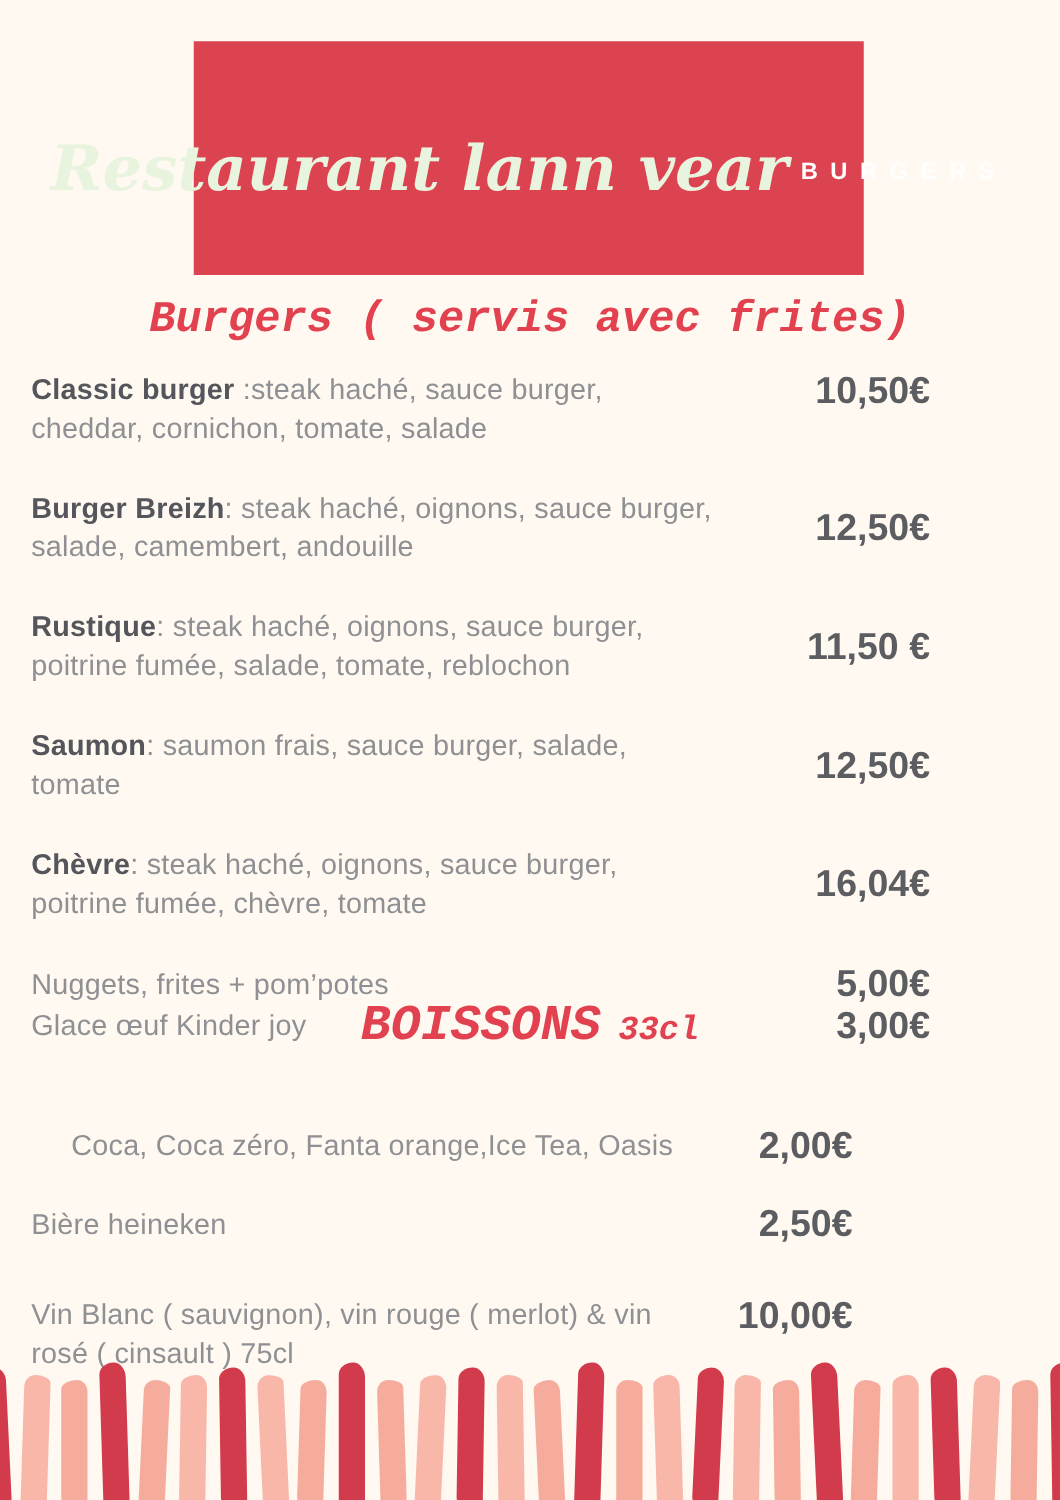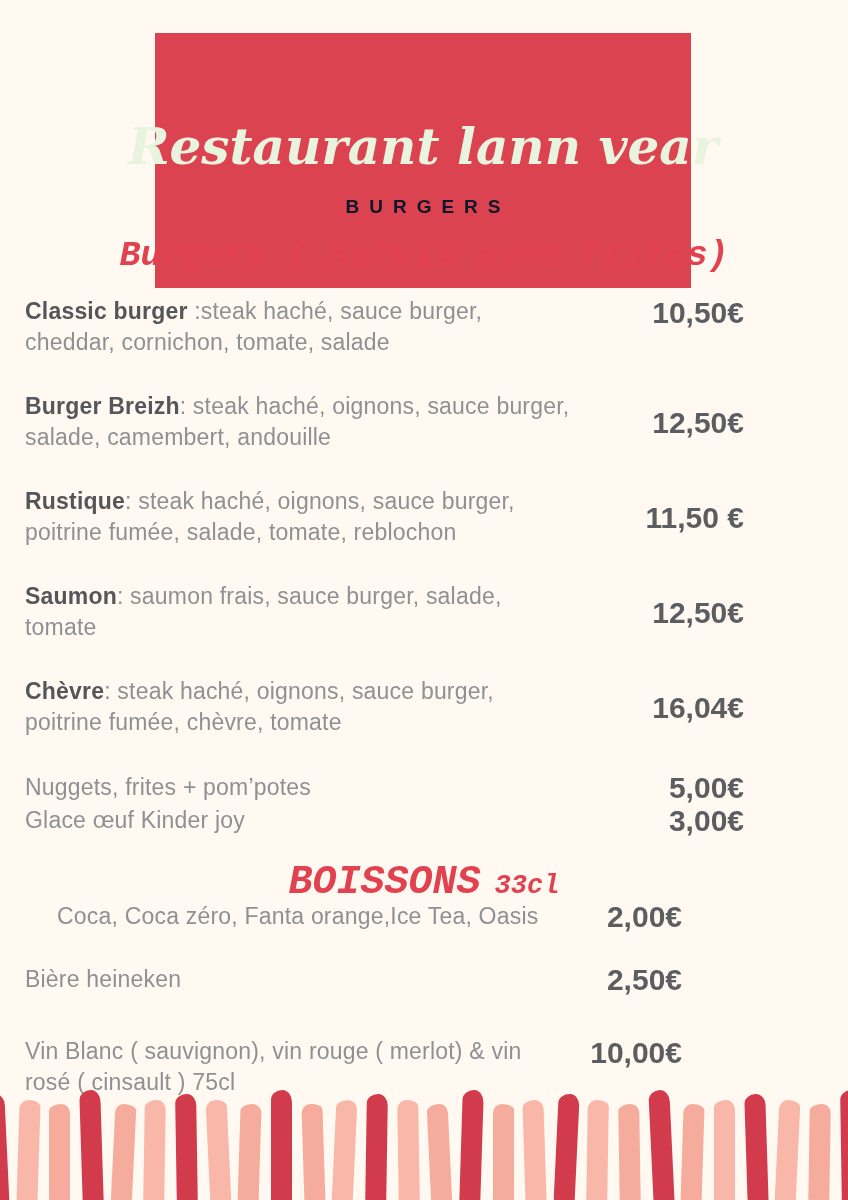--- a/index.html
+++ b/index.html
@@ -10,57 +10,57 @@
     height: 1200px;
     overflow: hidden;
     background: #FFF9F1;
     font-family: "Liberation Sans", sans-serif;
   }
 
   
   .header-box {
     position: absolute;
     left: 155px; top: 33px;
-    width: 536px; height: 255px;
+    width: 536px; height: 187px;
     background: #DC4350;
-    display: flex; flex-direction: column;
+    display: flex; 
     align-items: center; justify-content: center;
   }
   .header-title {
     font-family: "DejaVu Serif", serif;
     font-style: italic;
     font-weight: 700;
     font-size: 50px;
     line-height: 1.05;
     color: #E9F4DE;
     white-space: nowrap;
     margin-top: 18px;
     letter-spacing: 0px;
   }
   .header-subtitle {
     margin-top: 22px;
     font-size: 19px;
     font-weight: 600;
     letter-spacing: 10px;
     text-indent: 10px;
-    color: #0f172a;
+    color: #ffffff;
   }
 
   
   .script-heading {
     position: absolute;
     left: 0; right: 0;
     text-align: center;
     font-family: Liberation Mono, monospace;
     font-style: italic;
     font-weight: 700;
     color: #E2414F;
   }
   .burgers-heading { top: 236px; font-size: 35px; }
-  .boissons-heading { top: 860px; font-size: 40px; }
+  .boissons-heading { top: 799px; font-size: 40px; }
   .boissons-size { font-size: 27px; margin-left: 14px; }
 
   
   .menu {
     position: absolute;
     left: 25px; top: 296px;
     width: 798px;
   }
   .row {
     display: flex;

